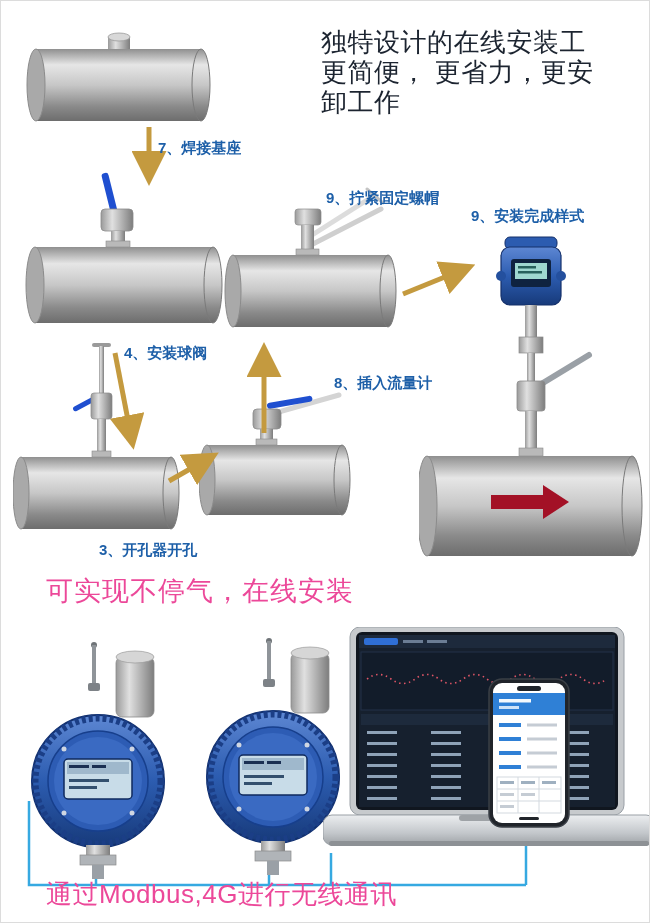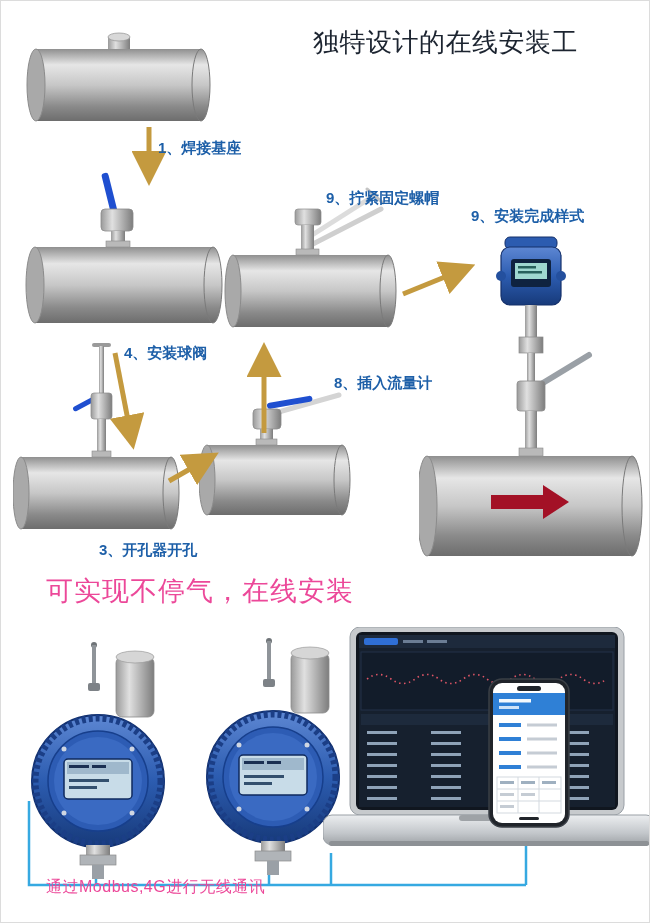--- a/index.html
+++ b/index.html
@@ -1,23 +1,23 @@
 <!DOCTYPE html>
 <html><head>
 <meta charset="utf-8">
 <style>
   * { margin:0; padding:0; box-sizing:border-box; }
   html,body { background:#ffffff; font-family:"Liberation Sans", sans-serif; }
   .page { position:relative; width:650px; height:923px; background:#ffffff; border:1px solid #dcdcdc; overflow:hidden; }
   .abs { position:absolute; }
-  .intro { position:absolute; left:312px; top:26px; width:326px; color:#1c2430; font-size:26px; line-height:30px; font-weight:500; letter-spacing:0.5px; }
+  .intro { position:absolute; left:320px; top:26px; width:326px; color:#1c2430; font-size:26px; line-height:30px; font-weight:500; letter-spacing:0.5px; }
   .step-label { position:absolute; color:#1d5fa8; font-size:15px; font-weight:600; white-space:nowrap; }
   .caption { position:absolute; color:#ec4899; font-weight:500; white-space:nowrap; }
   .caption-mid { left:45px; top:572px; font-size:27px; letter-spacing:1px; }
-  .caption-bottom { left:45px; top:876px; font-size:16px; letter-spacing:0.5px;text-align:right; }
+  .caption-bottom { left:45px; top:876px; font-size:26px; letter-spacing:0.5px;text-align:right; }
   svg { display:block; }
 </style>
 </head>
 <body>
 
 <div class="page">
 
   <svg width="0" height="0" style="position:absolute" aria-hidden="true">
     <defs>
       <linearGradient id="gradPipeV" x1="0" y1="0" x2="0" y2="1">
@@ -40,20 +40,22 @@
       <linearGradient id="gradBase" x1="0" y1="0" x2="0" y2="1">
         <stop offset="0" stop-color="#eceef0"></stop>
         <stop offset="0.6" stop-color="#c3c7cb"></stop>
         <stop offset="1" stop-color="#9ea2a6"></stop>
       </linearGradient>
     </defs>
   </svg>
 
   <div class="intro">
     <div>独特设计的在线安装工</div>
+    <div>更简便， 更省力，更安</div>
+    <div>卸工作</div>
   </div>
 
   <svg class="abs" style="left:25px; top:26px" width="185" height="102" viewBox="0 0 185 102">
     <rect x="82" y="10" width="22" height="14" fill="url(#gradPipeH)"></rect>
     <ellipse cx="93" cy="10" rx="11" ry="4" fill="#d8d8d8" stroke="#9a9a9a" stroke-width="0.8"></ellipse>
     <g>
       <rect x="10" y="22" width="165" height="72" fill="url(#gradPipeV)"></rect>
       <ellipse cx="175" cy="58" rx="9" ry="36" fill="url(#gradPipeV)" stroke="#7a7a7a" stroke-width="1"></ellipse>
       <ellipse cx="10" cy="58" rx="9" ry="36" fill="#a9a9a9" stroke="#8b8b8b" stroke-width="1"></ellipse>
     </g>
@@ -159,21 +161,21 @@
         <path d="M0,0 L7,3.5 L0,7 Z" fill="#c49a3f"></path>
       </marker>
     </defs>
     <path d="M148,126 L148,176" stroke="#c49a3f" stroke-width="5" marker-end="url(#mArrowGold)"></path>
     <path d="M114,352 L131,440" stroke="#c49a3f" stroke-width="5" marker-end="url(#mArrowGold)"></path>
     <path d="M168,480 L210,456" stroke="#c49a3f" stroke-width="5" marker-end="url(#mArrowGold)"></path>
     <path d="M263,432 L263,350" stroke="#c49a3f" stroke-width="5" marker-end="url(#mArrowGold)"></path>
     <path d="M402,293 L466,267" stroke="#c49a3f" stroke-width="5" marker-end="url(#mArrowGold)"></path>
   </svg>
 
-  <div class="step-label" style="left:157px; top:138px">1、焊接基座</div>
+  <div class="step-label" style="left:157px; top:138px">7、焊接基座</div>
   <div class="step-label" style="left:123px; top:343px">4、安装球阀</div>
   <div class="step-label" style="left:98px;  top:540px">3、开孔器开孔</div>
   <div class="step-label" style="left:333px; top:373px">8、插入流量计</div>
   <div class="step-label" style="left:325px; top:188px">9、拧紧固定螺帽</div>
   <div class="step-label" style="left:470px; top:206px">9、安装完成样式</div>
 
   <div class="caption caption-mid">可实现不停气，在线安装</div>
 
   <svg class="abs" style="left:0; top:600px" width="650" height="323" viewBox="0 0 650 323">
     <g stroke="#36a9e1" stroke-width="2.5" fill="none">

